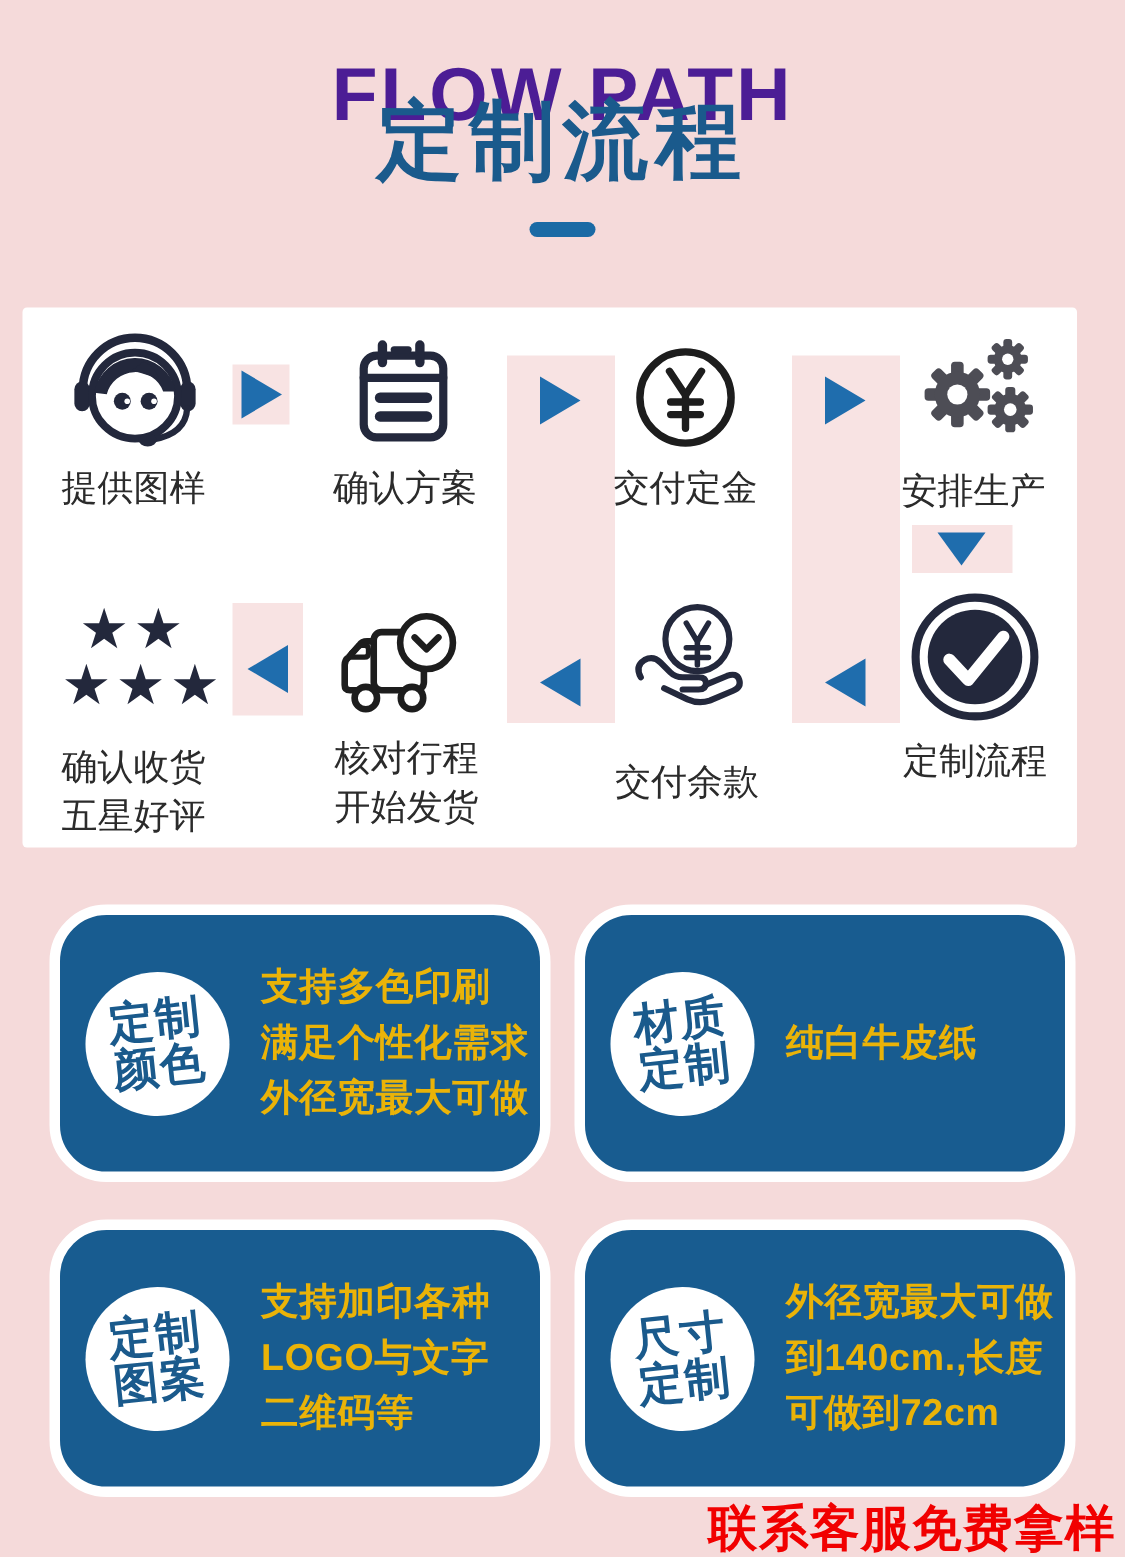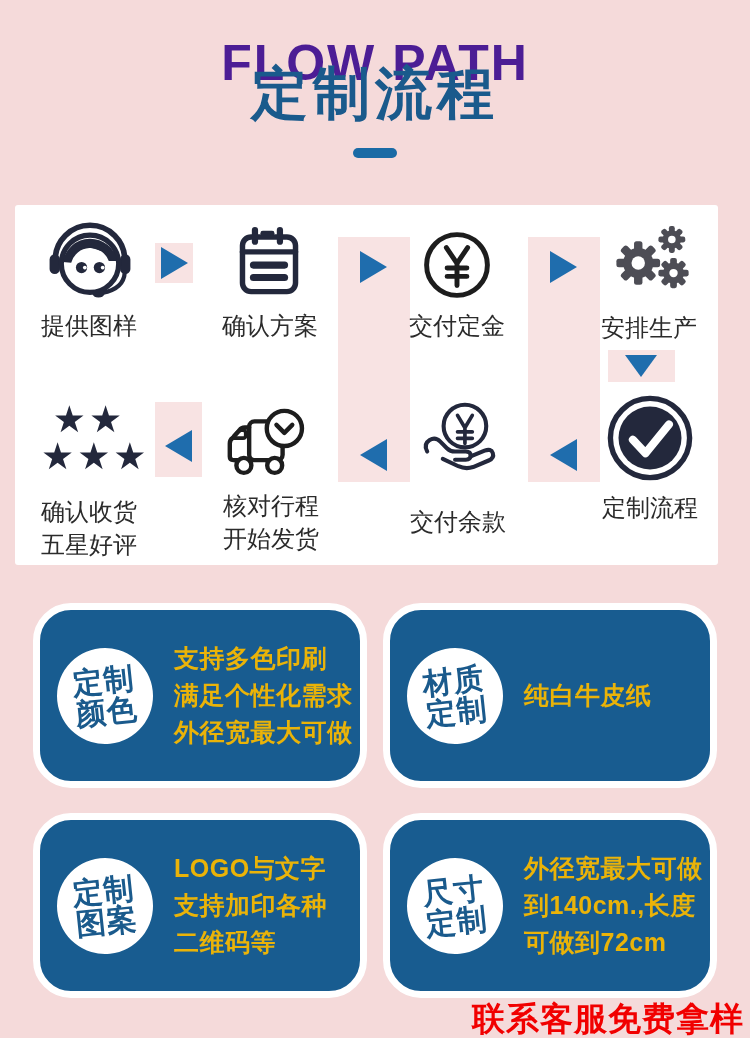--- a/index.html
+++ b/index.html
@@ -275,22 +275,22 @@
       <div>纯白牛皮纸</div>
     </div>
   </div>
 
   <div class="info-card card-3">
     <div class="badge">
       <span>定制</span>
       <span>图案</span>
     </div>
     <div class="card-text">
+      <div>支持加印各种</div>
       <div>LOGO与文字</div>
-      <div>支持加印各种</div>
       <div>二维码等</div>
     </div>
   </div>
 
   <div class="info-card card-4">
     <div class="badge">
       <span>尺寸</span>
       <span>定制</span>
     </div>
     <div class="card-text">

